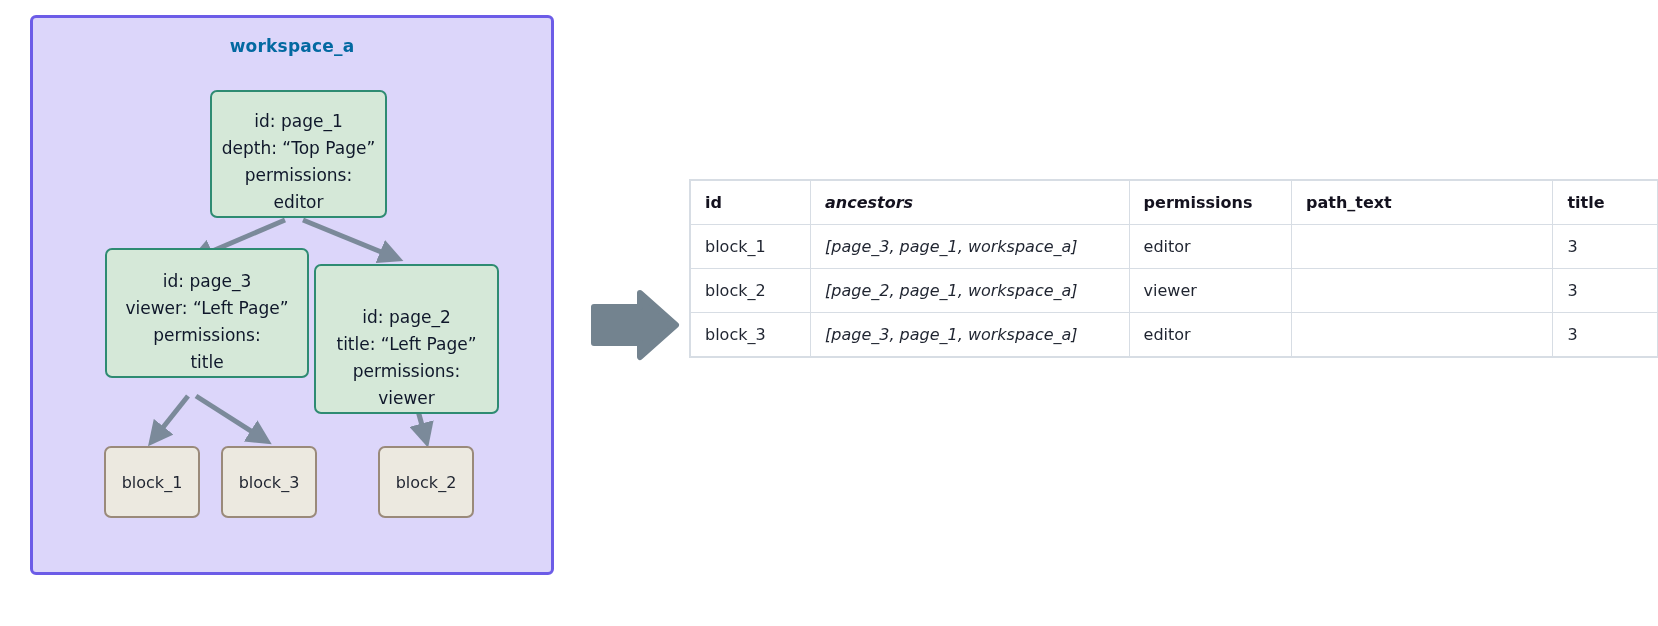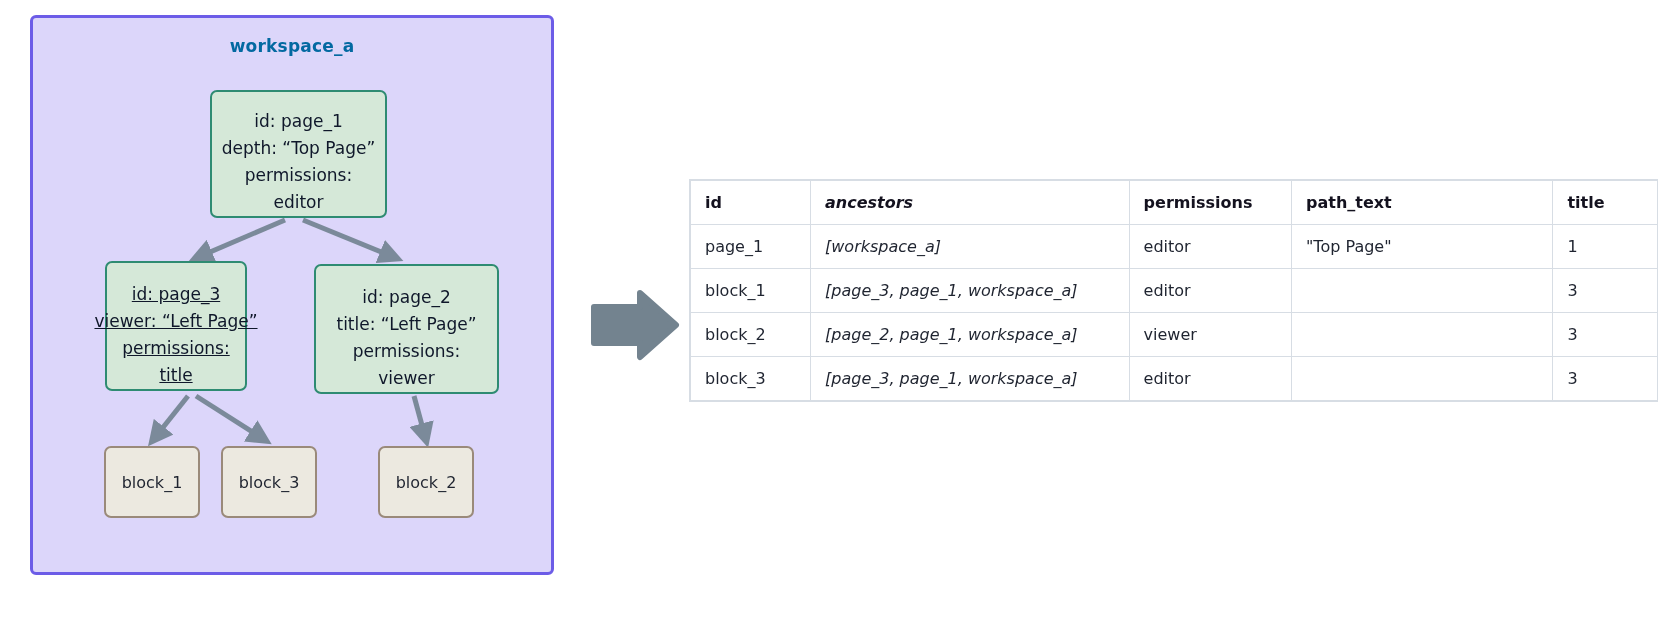--- a/index.html
+++ b/index.html
@@ -65,22 +65,22 @@
     border-radius: 7px;
     box-sizing: border-box;
     display: flex;
     align-items: center;
     justify-content: center;
     font-size: 16px;
     color: #1f2430;
   }
 
   #node-page-1 { left: 177px; top: 72px; width: 177px; height: 128px; }
-  #node-page-3 { left:  72px; top: 243px; width: 142px; height: 130px; text-decoration: underline; }
-  #node-page-2 { left: 281px; top: 246px; width: 185px; height: 130px; }
+  #node-page-3 { left:  72px; top: 230px; width: 204px; height: 130px; }
+  #node-page-2 { left: 281px; top: 246px; width: 185px; height: 150px; }
 
   #node-block-1 { left:  71px; top: 428px; width: 96px; height: 72px; }
   #node-block-3 { left: 188px; top: 428px; width: 96px; height: 72px; }
   #node-block-2 { left: 345px; top: 428px; width: 96px; height: 72px; }
 
   
   #edges {
     position: absolute;
     left: 0; top: 0;
     width: 524px; height: 560px;
@@ -194,27 +194,20 @@
     <tr>
       <th class="col-id">id</th>
       <th class="col-ancestors">ancestors</th>
       <th class="col-perm">permissions</th>
       <th class="col-path">path_text</th>
       <th class="col-depth">title</th>
     </tr>
   </thead>
   <tbody>
     <tr>
-      <td class="col-id">page_1</td>
-      <td class="col-ancestors">[workspace_a]</td>
-      <td class="col-perm">editor</td>
-      <td class="col-path">"Top Page"</td>
-      <td class="col-depth">1</td>
-    </tr>
-    <tr>
       <td class="col-id">block_1</td>
       <td class="col-ancestors">[page_3, page_1, workspace_a]</td>
       <td class="col-perm">editor</td>
       <td class="col-path"></td>
       <td class="col-depth">3</td>
     </tr>
     <tr>
       <td class="col-id">block_2</td>
       <td class="col-ancestors">[page_2, page_1, workspace_a]</td>
       <td class="col-perm">viewer</td>

